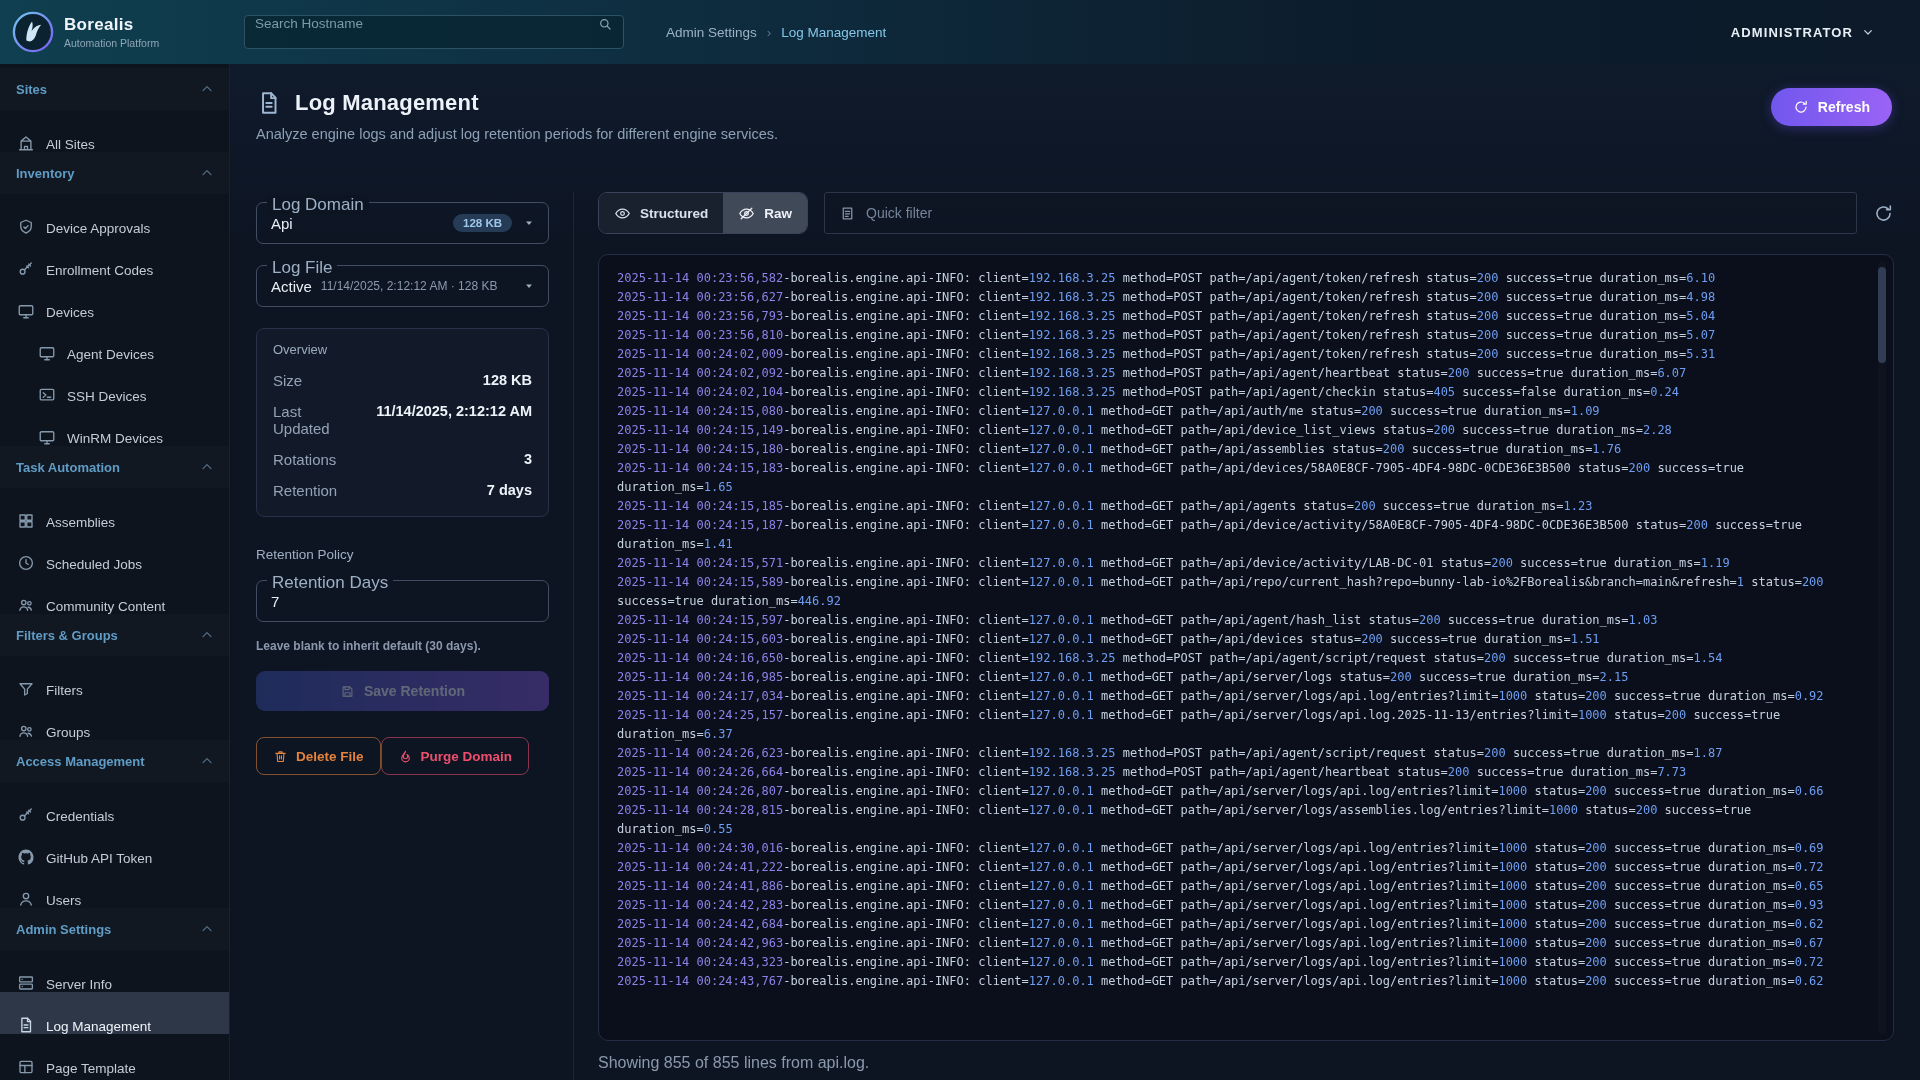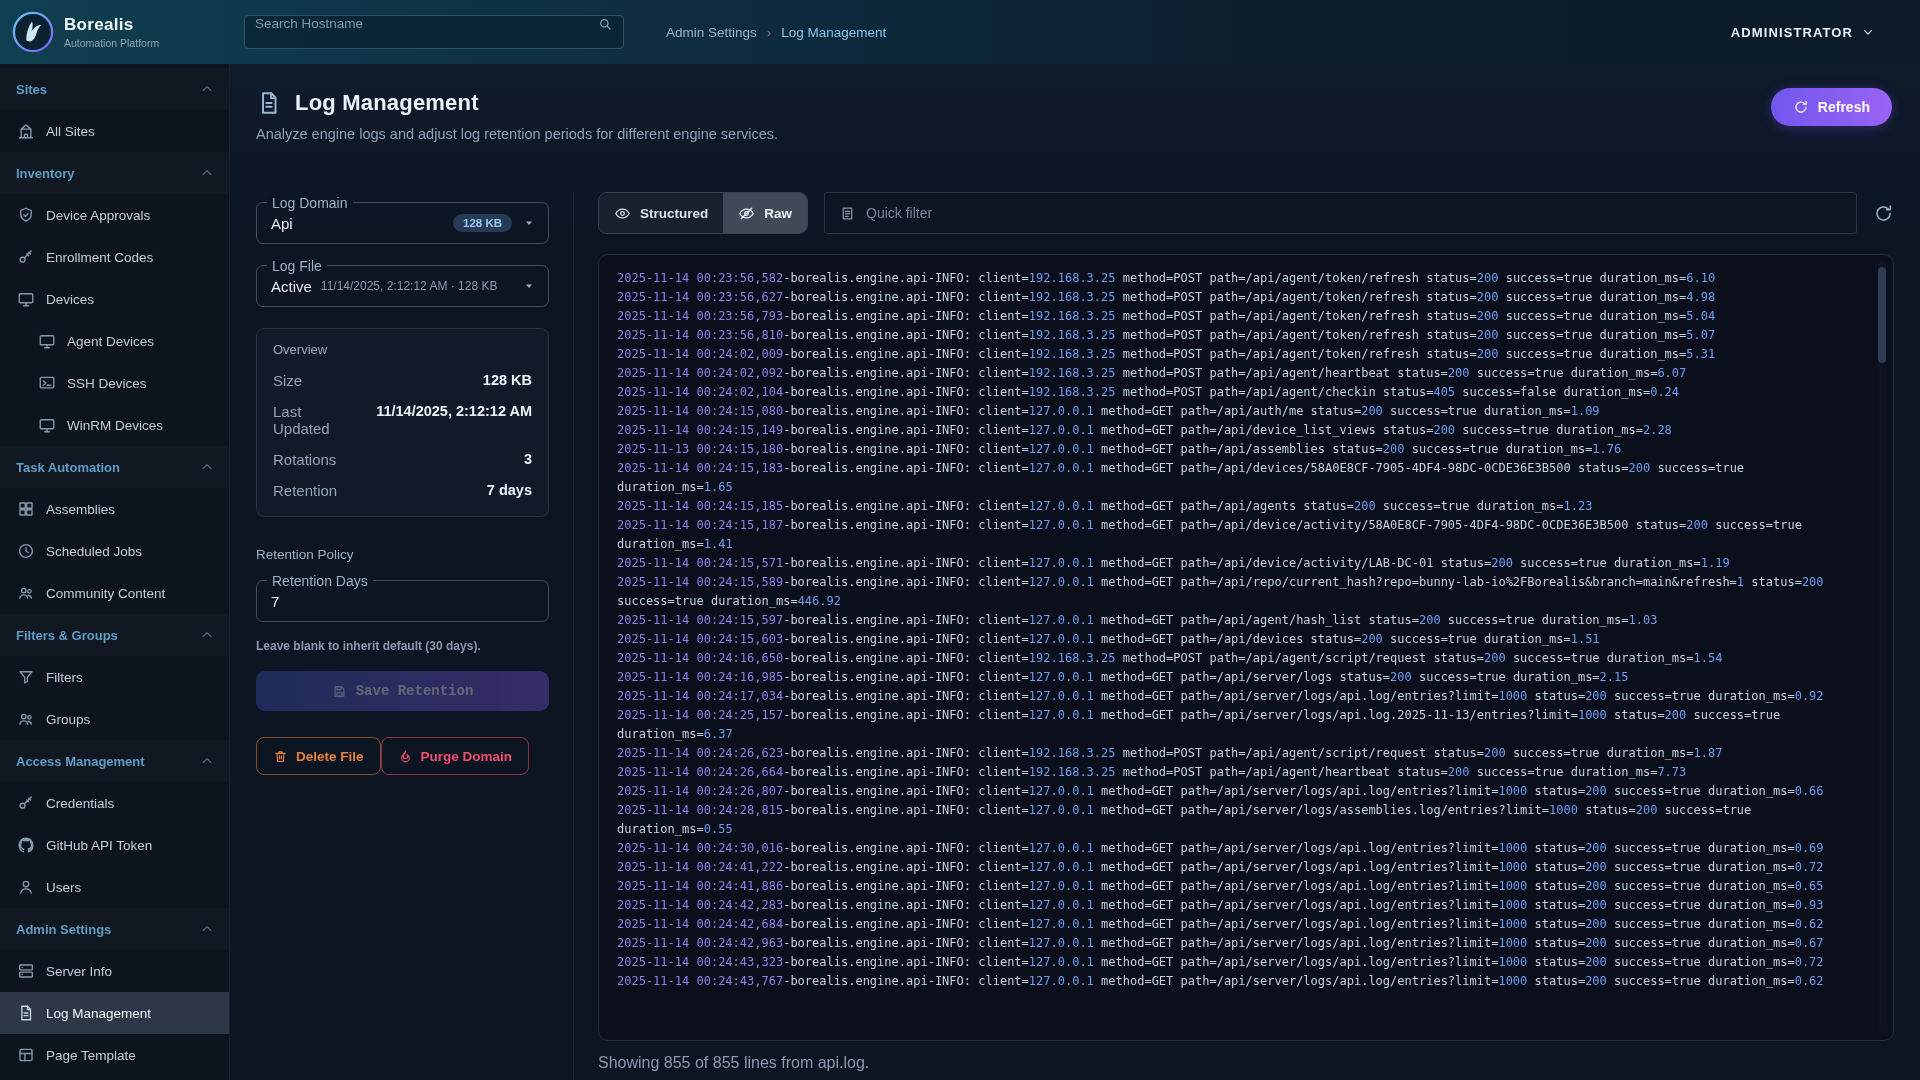--- a/index.html
+++ b/index.html
@@ -33,21 +33,21 @@
 
   
   .layout { display:flex; height:1016px; }
 
   
   .sidebar { width:230px; flex:none; background:#0e141d; border-right:1px solid #18212d; padding-top:4px; overflow:hidden; }
   .nav-sec { height:42px; display:flex; align-items:center; justify-content:space-between;
     padding:0 14px 0 16px; color:#5f9cc6; font-size:13px; font-weight:700; cursor:pointer;
     background:rgba(255,255,255,.02); }
   .nav-sec .chev { color:#53708a; }
-  .nav-item { height:42px; display:flex; align-items:center; gap:11px; padding:0 10px 0 17px;
+  .nav-item { height:42px; display:flex; align-items:flex-end; gap:11px; padding:0 10px 0 17px;
     color:#c3ccd8; font-size:13.5px; cursor:pointer; }
   .nav-item .nav-ic { width:18px; height:18px; color:#8599ad; flex:none; display:inline-flex; }
   .nav-item .nav-ic svg { width:100%; height:100%; }
   .nav-item.indent { padding-left:38px; }
   .nav-item.active { background:#2d3747; color:#eef3f9; }
   .nav-item.active .nav-ic { color:#c9d6e4; }
 
   
   .main { flex:1; display:flex; flex-direction:column; overflow:hidden;
     background:linear-gradient(180deg,#0f1a2b 0%,#0d1523 180px); }
@@ -63,21 +63,21 @@
   .refresh-btn .ic { width:16px; height:16px; }
 
   .content { flex:1; display:flex; padding:20px 26px 0 26px; overflow:hidden; }
   .left-col { width:318px; flex:none; padding-right:24px; border-right:1px solid #1c2637; padding-top:10px; }
   .right-col { flex:1; padding-left:24px; display:flex; flex-direction:column; overflow:hidden; min-width:0; }
 
   
   .field { position:relative; border:1px solid #414e62; border-radius:7px; min-height:42px;
     display:flex; align-items:center; padding:0 12px 0 14px; margin-bottom:21px; cursor:pointer; }
   .field-label { position:absolute; top:-8px; left:10px; padding:0 5px; background:#0d1523;
-    font-size:14px; color:#9db0c4; white-space:nowrap; }
+    font-size:17px; color:#9db0c4; white-space:nowrap; }
   .field-value { font-size:15px; color:#e9eef5; }
   .field-meta { font-size:12px; color:#8b99ad; margin-left:9px; white-space:nowrap; }
   .kb-badge { margin-left:auto; background:#263b56; color:#9ec7ec; font-size:11.5px; font-weight:700;
     padding:3px 10px; border-radius:11px; }
   .caret { color:#9fb0c2; width:14px; height:14px; margin-left:10px; }
   .caret.push { margin-left:auto; }
 
   
   .card { border:1px solid #27324a; background:#121a29; border-radius:8px; padding:13px 16px 10px;
     margin-bottom:30px; }
@@ -87,21 +87,21 @@
   .kv-value { font-size:14.5px; font-weight:700; color:#eef3f9; text-align:right; max-width:170px; }
 
   
   .section-label { font-size:13.5px; color:#9fb0c4; margin:4px 0 18px; }
   .retention-field { cursor:text; }
   .retention-field input { width:100%; background:transparent; border:none; outline:none;
     color:#e9eef5; font-size:15px; font-family:inherit; }
   .hint { font-size:12px; color:#8b98ac; margin:-4px 0 18px; font-weight:600; }
   .save-btn { width:100%; height:40px; border:none; border-radius:9px; display:flex; align-items:center;
     justify-content:center; gap:9px; background:linear-gradient(90deg,#3d53b5,#7b52d6); opacity:.38;
-    color:#e8ecff; font-size:14px; font-weight:600; cursor:default; margin-bottom:26px; font-family:Liberation Mono, monospace; }
+    color:#e8ecff; font-size:14px; font-weight:600; cursor:default; margin-bottom:26px; font-family:Liberation Sans, sans-serif; }
   .save-btn .ic { width:15px; height:15px; }
   .danger-row { display:flex; }
   .outline-btn { height:38px; border-radius:8px; padding:0 16px; display:inline-flex; align-items:center;
     gap:8px; background:transparent; font-size:13.5px; font-weight:700; cursor:pointer; font-family:inherit; }
   .outline-btn .ic { width:15px; height:15px; }
   .delete-btn { color:#e5823b; border:1.5px solid rgba(229,130,59,.55); }
   .purge-btn { color:#ee4f6d; border:1.5px solid rgba(238,79,109,.55); }
 
   
   .log-toolbar { display:flex; align-items:center; gap:16px; margin-bottom:20px; }
@@ -554,21 +554,21 @@
             <div id="log-lines" class="log-lines">
                 <div class="log-line"><span class="ts">2025-11-14 00:23:56,582</span>-borealis.engine.api-INFO: client=<span class="num">192.168.3.25</span> method=POST path=/api/agent/token/refresh status=<span class="num">200</span> success=true duration_ms=<span class="num">6.10</span></div>
                 <div class="log-line"><span class="ts">2025-11-14 00:23:56,627</span>-borealis.engine.api-INFO: client=<span class="num">192.168.3.25</span> method=POST path=/api/agent/token/refresh status=<span class="num">200</span> success=true duration_ms=<span class="num">4.98</span></div>
                 <div class="log-line"><span class="ts">2025-11-14 00:23:56,793</span>-borealis.engine.api-INFO: client=<span class="num">192.168.3.25</span> method=POST path=/api/agent/token/refresh status=<span class="num">200</span> success=true duration_ms=<span class="num">5.04</span></div>
                 <div class="log-line"><span class="ts">2025-11-14 00:23:56,810</span>-borealis.engine.api-INFO: client=<span class="num">192.168.3.25</span> method=POST path=/api/agent/token/refresh status=<span class="num">200</span> success=true duration_ms=<span class="num">5.07</span></div>
                 <div class="log-line"><span class="ts">2025-11-14 00:24:02,009</span>-borealis.engine.api-INFO: client=<span class="num">192.168.3.25</span> method=POST path=/api/agent/token/refresh status=<span class="num">200</span> success=true duration_ms=<span class="num">5.31</span></div>
                 <div class="log-line"><span class="ts">2025-11-14 00:24:02,092</span>-borealis.engine.api-INFO: client=<span class="num">192.168.3.25</span> method=POST path=/api/agent/heartbeat status=<span class="num">200</span> success=true duration_ms=<span class="num">6.07</span></div>
                 <div class="log-line"><span class="ts">2025-11-14 00:24:02,104</span>-borealis.engine.api-INFO: client=<span class="num">192.168.3.25</span> method=POST path=/api/agent/checkin status=<span class="num">405</span> success=false duration_ms=<span class="num">0.24</span></div>
                 <div class="log-line"><span class="ts">2025-11-14 00:24:15,080</span>-borealis.engine.api-INFO: client=<span class="num">127.0.0.1</span> method=GET path=/api/auth/me status=<span class="num">200</span> success=true duration_ms=<span class="num">1.09</span></div>
                 <div class="log-line"><span class="ts">2025-11-14 00:24:15,149</span>-borealis.engine.api-INFO: client=<span class="num">127.0.0.1</span> method=GET path=/api/device_list_views status=<span class="num">200</span> success=true duration_ms=<span class="num">2.28</span></div>
-                <div class="log-line"><span class="ts">2025-11-13 00:24:15,180</span>-borealis.engine.api-INFO: client=<span class="num">127.0.0.1</span> method=GET path=/api/assemblies status=<span class="num">200</span> success=true duration_ms=<span class="num">1.76</span></div>
+                <div class="log-line"><span class="ts">2025-11-14 00:24:15,180</span>-borealis.engine.api-INFO: client=<span class="num">127.0.0.1</span> method=GET path=/api/assemblies status=<span class="num">200</span> success=true duration_ms=<span class="num">1.76</span></div>
                 <div class="log-line"><span class="ts">2025-11-14 00:24:15,183</span>-borealis.engine.api-INFO: client=<span class="num">127.0.0.1</span> method=GET path=/api/devices/58A0E8CF-7905-4DF4-98DC-0CDE36E3B500 status=<span class="num">200</span> success=true duration_ms=<span class="num">1.65</span></div>
                 <div class="log-line"><span class="ts">2025-11-14 00:24:15,185</span>-borealis.engine.api-INFO: client=<span class="num">127.0.0.1</span> method=GET path=/api/agents status=<span class="num">200</span> success=true duration_ms=<span class="num">1.23</span></div>
                 <div class="log-line"><span class="ts">2025-11-14 00:24:15,187</span>-borealis.engine.api-INFO: client=<span class="num">127.0.0.1</span> method=GET path=/api/device/activity/58A0E8CF-7905-4DF4-98DC-0CDE36E3B500 status=<span class="num">200</span> success=true duration_ms=<span class="num">1.41</span></div>
                 <div class="log-line"><span class="ts">2025-11-14 00:24:15,571</span>-borealis.engine.api-INFO: client=<span class="num">127.0.0.1</span> method=GET path=/api/device/activity/LAB-DC-01 status=<span class="num">200</span> success=true duration_ms=<span class="num">1.19</span></div>
                 <div class="log-line"><span class="ts">2025-11-14 00:24:15,589</span>-borealis.engine.api-INFO: client=<span class="num">127.0.0.1</span> method=GET path=/api/repo/current_hash?repo=bunny-lab-io%2FBorealis&amp;branch=main&amp;refresh=<span class="num">1</span> status=<span class="num">200</span> success=true duration_ms=<span class="num">446.92</span></div>
                 <div class="log-line"><span class="ts">2025-11-14 00:24:15,597</span>-borealis.engine.api-INFO: client=<span class="num">127.0.0.1</span> method=GET path=/api/agent/hash_list status=<span class="num">200</span> success=true duration_ms=<span class="num">1.03</span></div>
                 <div class="log-line"><span class="ts">2025-11-14 00:24:15,603</span>-borealis.engine.api-INFO: client=<span class="num">127.0.0.1</span> method=GET path=/api/devices status=<span class="num">200</span> success=true duration_ms=<span class="num">1.51</span></div>
                 <div class="log-line"><span class="ts">2025-11-14 00:24:16,650</span>-borealis.engine.api-INFO: client=<span class="num">192.168.3.25</span> method=POST path=/api/agent/script/request status=<span class="num">200</span> success=true duration_ms=<span class="num">1.54</span></div>
                 <div class="log-line"><span class="ts">2025-11-14 00:24:16,985</span>-borealis.engine.api-INFO: client=<span class="num">127.0.0.1</span> method=GET path=/api/server/logs status=<span class="num">200</span> success=true duration_ms=<span class="num">2.15</span></div>
                 <div class="log-line"><span class="ts">2025-11-14 00:24:17,034</span>-borealis.engine.api-INFO: client=<span class="num">127.0.0.1</span> method=GET path=/api/server/logs/api.log/entries?limit=<span class="num">1000</span> status=<span class="num">200</span> success=true duration_ms=<span class="num">0.92</span></div>

